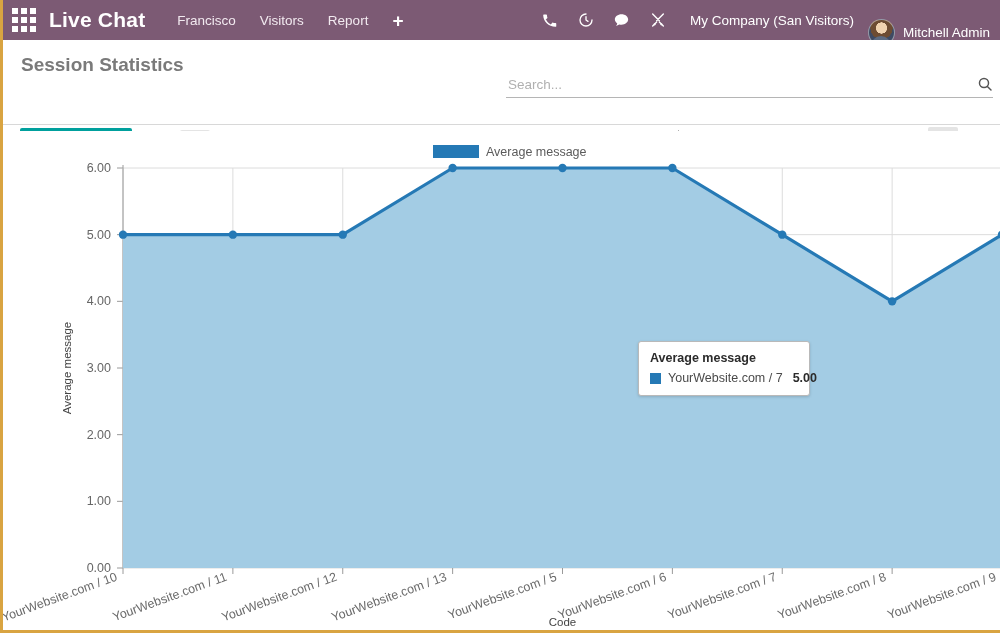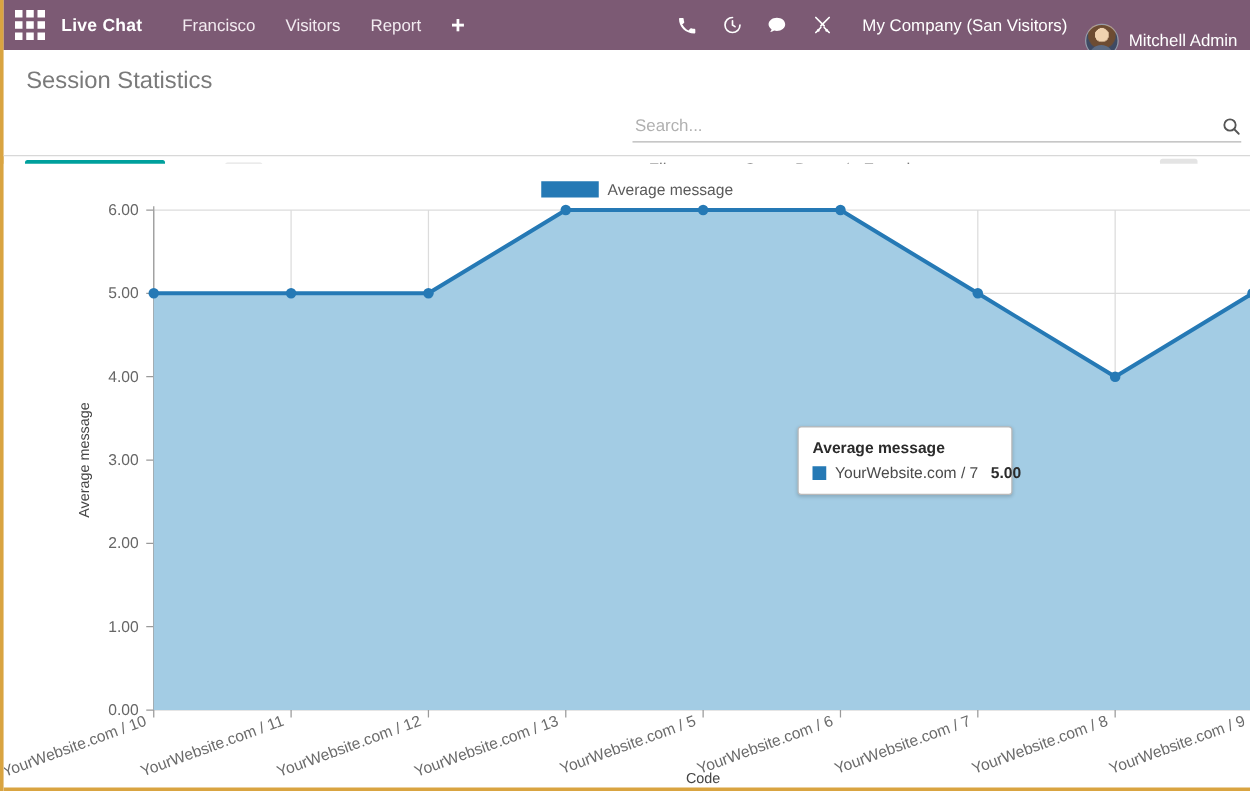--- a/index.html
+++ b/index.html
@@ -32,21 +32,21 @@
     display: grid;
     grid-template-columns: repeat(3, 6px);
     grid-template-rows: repeat(3, 6px);
     gap: 3px;
     justify-content: center; align-content: center;
     margin-right: 12px;
     cursor: pointer;
   }
   .apps-icon i { background: #fff; display: block; width: 6px; height: 6px; }
   .brand {
-    font-size: 14px; font-weight: bold;
+    font-size: 21px; font-weight: bold;
     letter-spacing: .2px;
     margin-right: 32px;
     cursor: pointer;
     white-space: nowrap;
   }
   .nav-menu { display: flex; align-items: center; gap: 24px; }
   .nav-menu .nav-item {
     font-size: 13.5px; color: #f2eaf0; cursor: pointer; white-space: nowrap;
   }
   .nav-plus { font-size: 19px; font-weight: bold; cursor: pointer; line-height: 1; }
@@ -89,30 +89,30 @@
   .user-name { font-size: 13.5px; white-space: nowrap; }
 
   
   .control-panel {
     border-bottom: 1px solid #d8d8d8;
     padding: 0;
     background: #fff;
     position: relative;
     height: 85px;
   }
-  .cp-row1 { display: flex; align-items: flex-start; }
+  .cp-row1 { display: flex; align-items: flex-start; font-weight: bold; }
   .page-title {
     font-size: 19px; color: #7a7a7a;
     padding: 14px 0 0 18px;
     white-space: nowrap;
   }
   .search-wrap {
-    position: absolute; left: 503px; top: 52px; width: 487px;
+    position: absolute; left: 503px; top: 36px; width: 487px;
     border-bottom: 1px solid #b5b5b5;
-    display: flex; align-items: center;
+    display: flex; align-items: flex-start;
     padding-bottom: 4px;
   }
   .search-input {
     border: none; outline: none; flex: 1;
     font-size: 13.5px; color: #444;
     font-family: "Liberation Sans", sans-serif;
     background: transparent;
   }
   .search-input::placeholder { color: #b0b0b0; }
   .search-icon { width: 16px; height: 16px; color: #555; }

